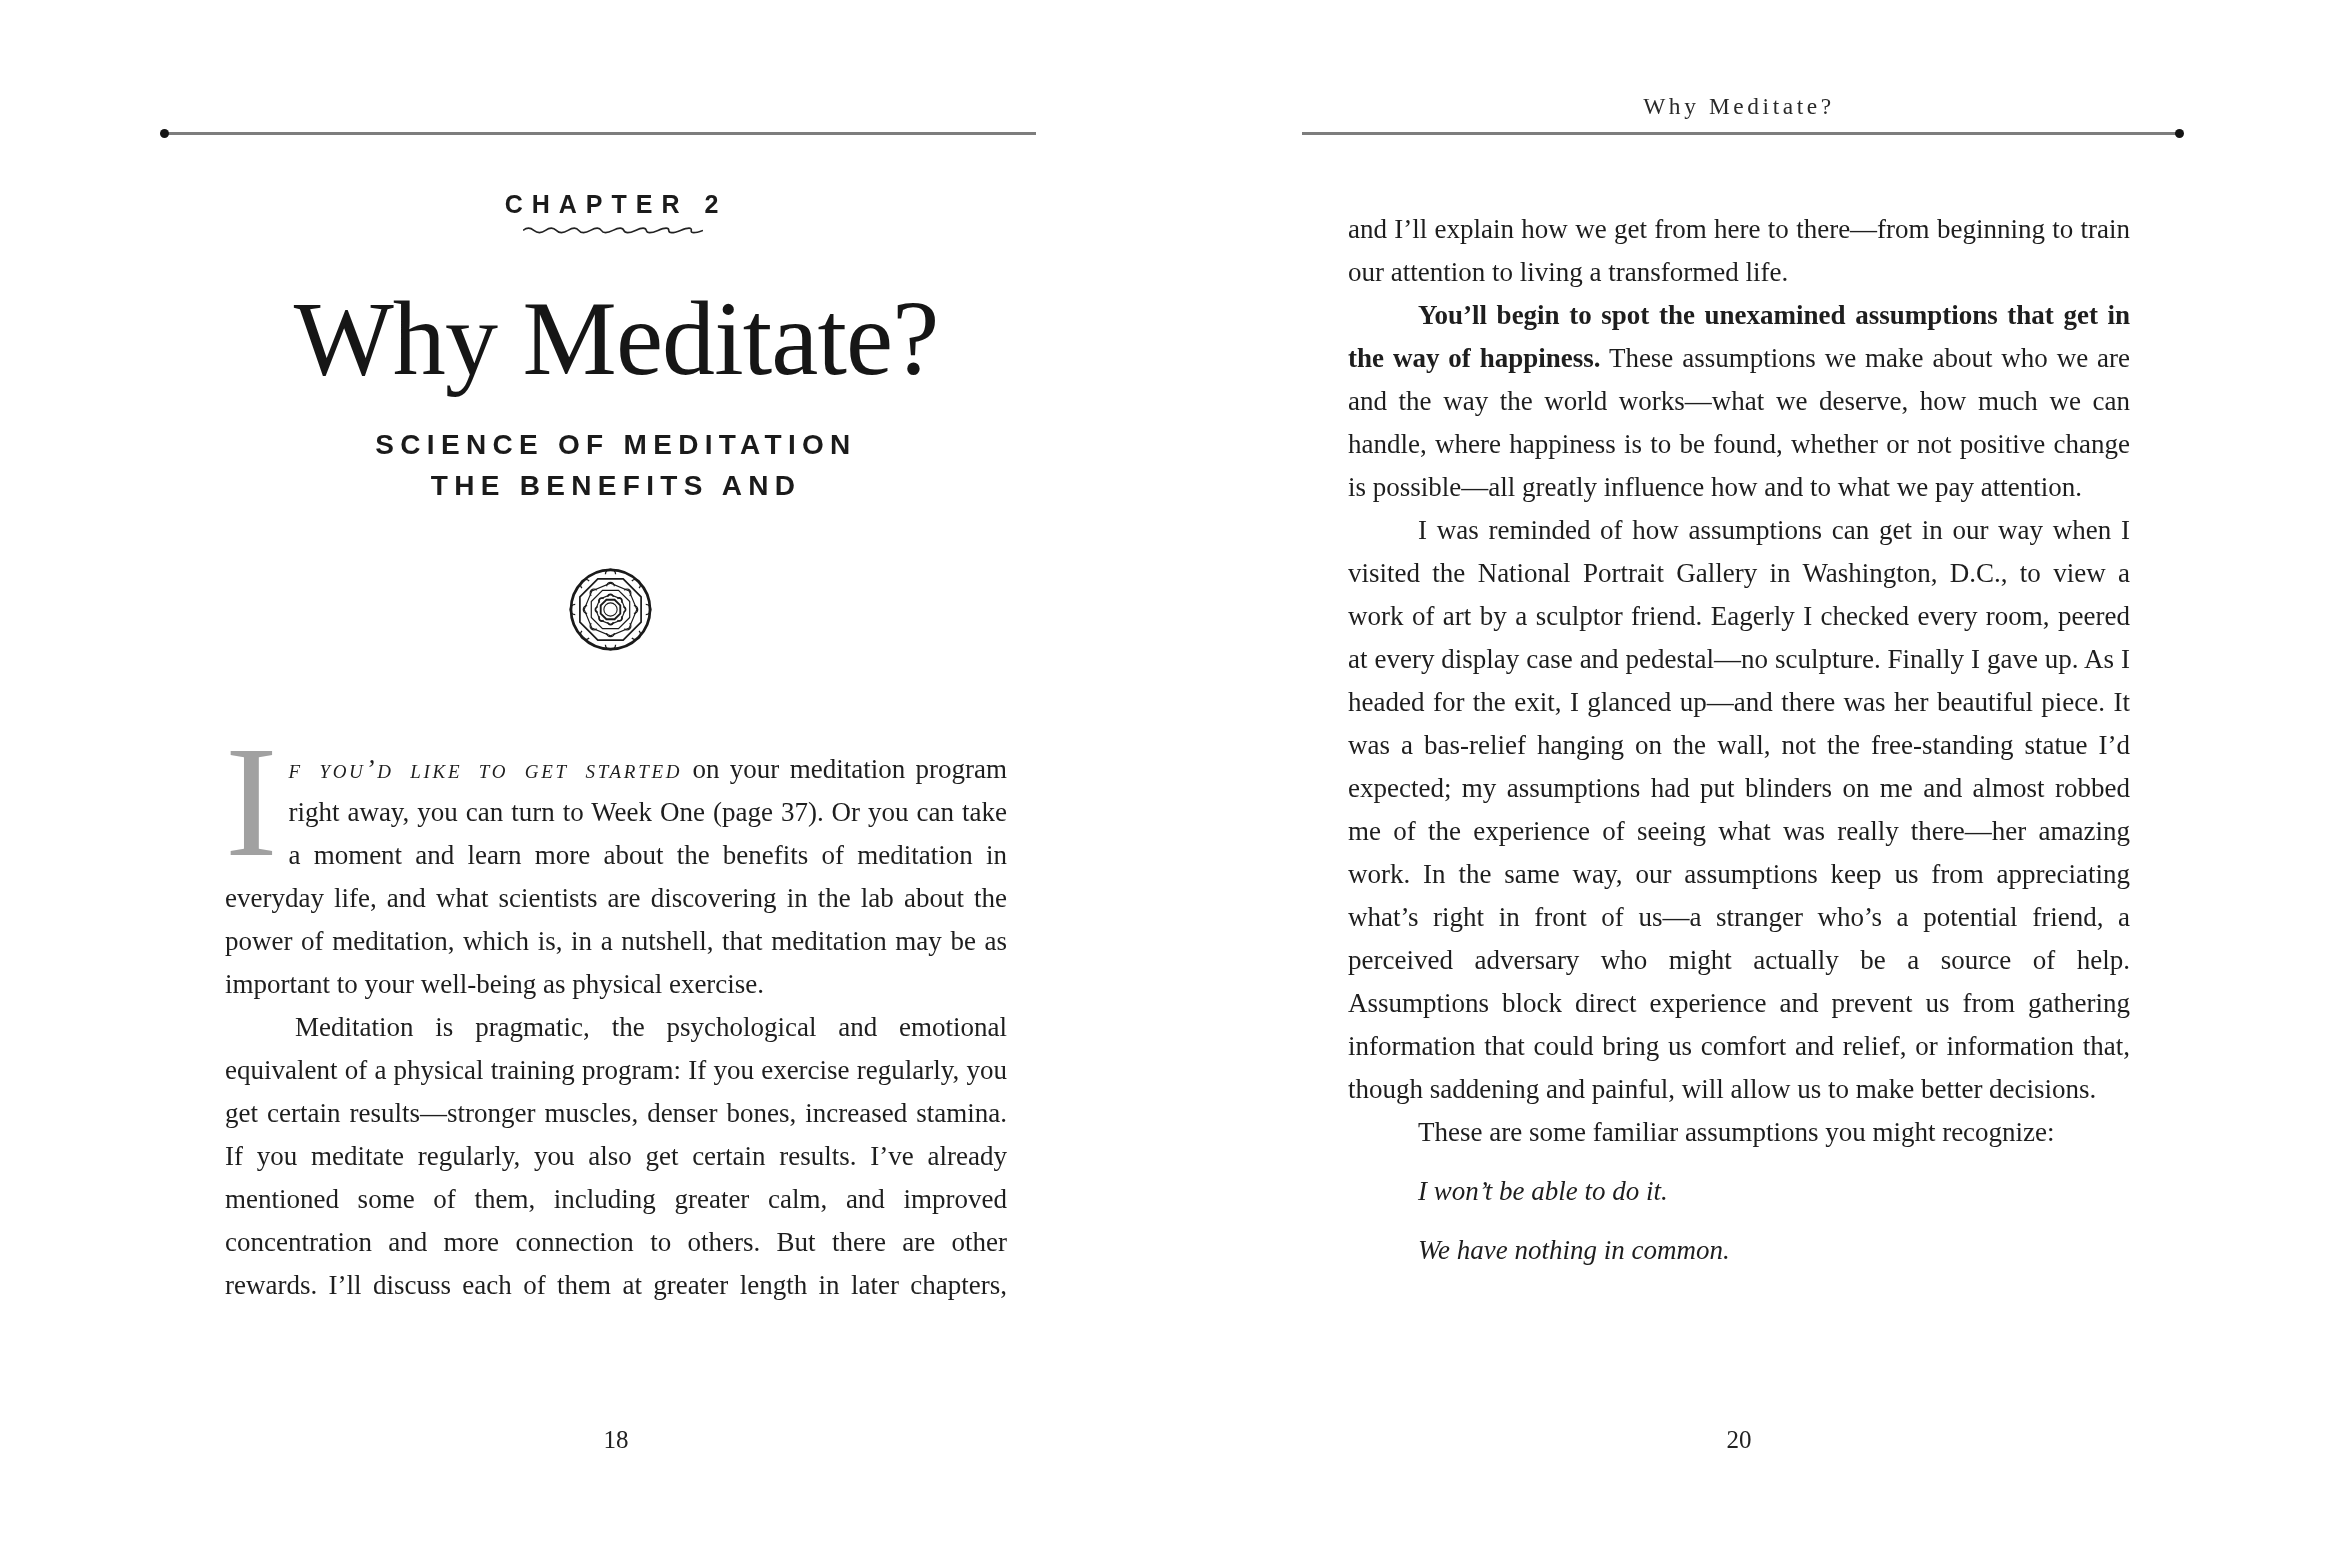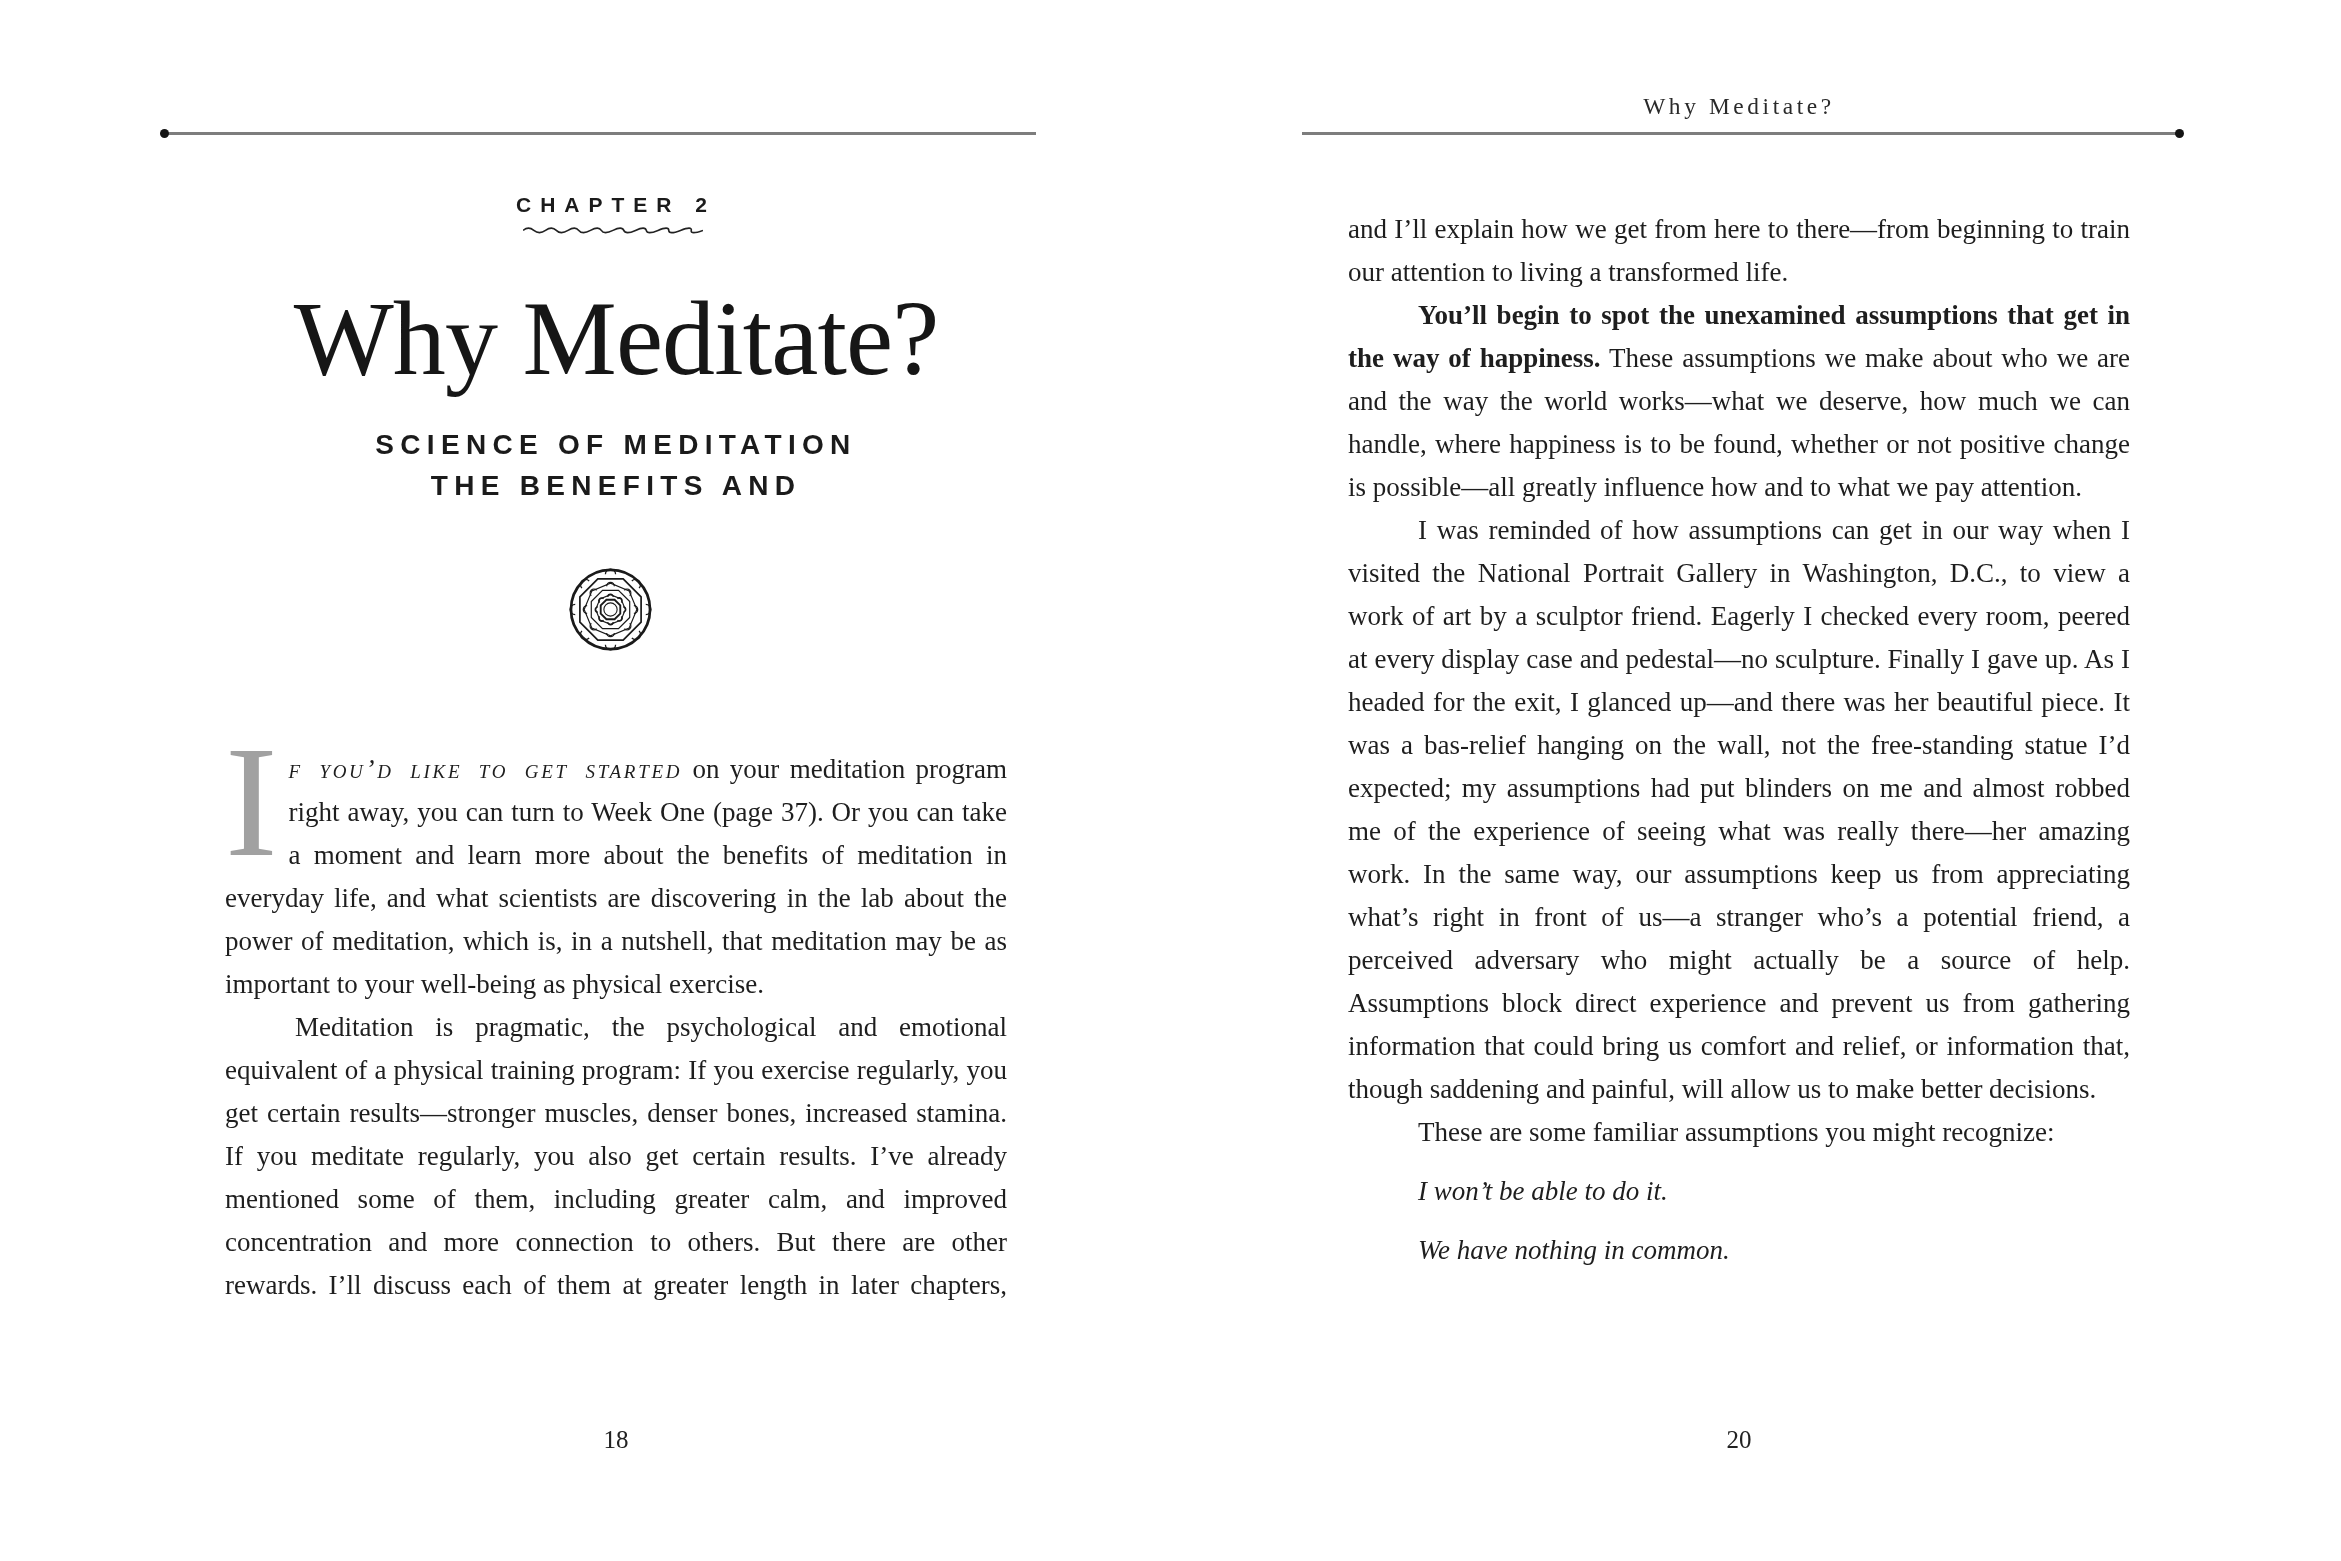--- a/index.html
+++ b/index.html
@@ -6,21 +6,21 @@
   .spread{position:relative;width:2342px;height:1561px;background:#ffffff;overflow:hidden;
           font-family:"Liberation Serif", serif;color:#1e1e1e;}
   .rule{position:absolute;top:132px;height:2.7px;background:#7d7d7d;}
   .rule-left{left:167px;width:869px;}
   .rule-right{left:1302px;width:878px;}
   .dot{position:absolute;top:129px;width:9px;height:9px;border-radius:50%;background:#141414;}
   .dot-left{left:160px;}
   .dot-right{left:2175px;}
 
   .chapter-label{position:absolute;left:225px;top:194px;width:782px;text-align:center;
-      font-family:"Liberation Sans", sans-serif;font-weight:700;font-size:21px;line-height:21px;
+      font-family:"Liberation Sans", sans-serif;font-weight:700;font-size:25px;line-height:21px;
       letter-spacing:9px;color:#1b1b1b;}
   .squiggle{position:absolute;left:523px;top:225px;width:180px;height:10.8px;}
   .title{position:absolute;left:225px;top:286px;width:782px;margin:0;text-align:center;
       font-size:106px;line-height:106px;font-weight:400;color:#161616;letter-spacing:-0.9px;}
   .subtitle{position:absolute;left:225px;top:424px;width:782px;text-align:center;
       font-family:"Liberation Sans", sans-serif;font-weight:700;font-size:28px;line-height:41px;
       letter-spacing:6.3px;color:#1b1b1b;}
   .medallion{position:absolute;left:568px;top:567px;width:85px;height:85px;}
 
   .body-block{position:absolute;width:782px;}

